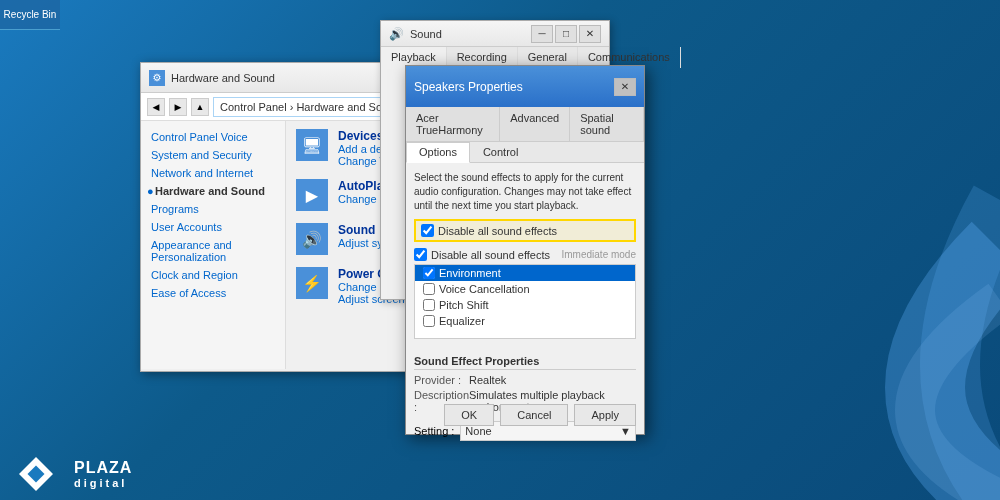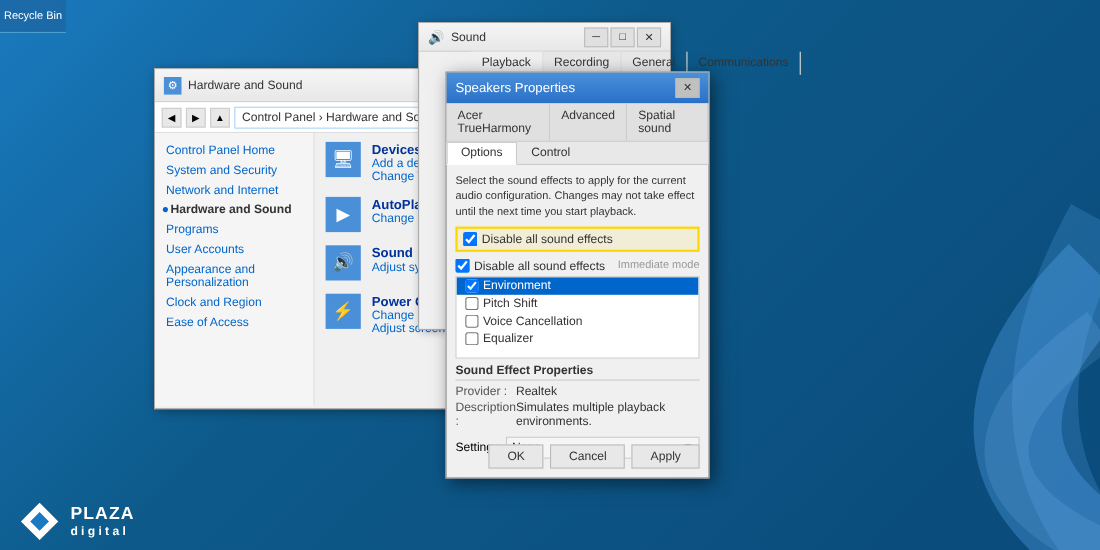--- a/index.html
+++ b/index.html
@@ -36,21 +36,21 @@
       color: #fff;
     }
 
     
     .plaza-logo {
       position: absolute;
       bottom: 10px;
       left: 20px;
       display: flex;
       align-items: center;
-      gap: 12px;
+      gap: 22px;
       color: white;
     }
     .plaza-text {
       font-size: 14px;
       font-weight: bold;
       letter-spacing: 1px;
       line-height: 1.2;
     }
     .plaza-text .plaza-line1 { font-size: 16px; font-weight: 900; }
     .plaza-text .plaza-line2 { font-size: 11px; letter-spacing: 3px; }
@@ -244,21 +244,20 @@
     }
     .sound-title-text {
       font-size: 11px;
       color: #333;
       flex: 1;
     }
     .sound-tabs {
       display: flex;
       border-bottom: 1px solid #ccc;
       background: #e8e8e8;
-      margin-left: 47px;
     }
     .sound-tab {
       padding: 4px 10px;
       font-size: 11px;
       color: #333;
       cursor: pointer;
       border-right: 1px solid #ddd;
     }
     .sound-tab.active {
       background: #f0f0f0;
@@ -276,21 +275,21 @@
       left: 405px;
       width: 240px;
       height: 370px;
       background: #f0f0f0;
       border: 1px solid #888;
       box-shadow: 4px 4px 15px rgba(0,0,0,0.5);
       z-index: 10;
     }
     .speakers-titlebar {
       background: linear-gradient(to bottom, #4a90d9, #2a70c9);
-      height: 28px;
+      height: 41px;
       display: flex;
       align-items: center;
       padding: 0 8px;
       gap: 4px;
     }
     .speakers-title-text {
       font-size: 12px;
       color: white;
       flex: 1;
       font-weight: 500;
@@ -366,21 +365,21 @@
     }
     .highlight-box .checkbox-label {
       font-size: 11px;
       font-weight: 500;
     }
 
     .effects-list {
       border: 1px solid #ccc;
       background: white;
       height: 75px;
-      margin-bottom: 5px;
+      margin-bottom: 16px;
       overflow: hidden;
     }
     .effects-list-item {
       padding: 2px 8px;
       font-size: 11px;
       color: #333;
       display: flex;
       align-items: center;
       gap: 4px;
     }
@@ -489,21 +488,21 @@
       <div class="address-path">
         <span>Control Panel › Hardware and Sound</span>
       </div>
       <div class="search-box">
         <span>🔍</span>
         <span>Search Control Panel</span>
       </div>
     </div>
     <div class="hw-body">
       <div class="hw-sidebar">
-        <a class="sidebar-link">Control Panel Home</a>
+        <a class="sidebar-link">Control Panel Voice</a>
         <a class="sidebar-link">System and Security</a>
         <a class="sidebar-link">Network and Internet</a>
         <a class="sidebar-link active">Hardware and Sound</a>
         <a class="sidebar-link">Programs</a>
         <a class="sidebar-link">User Accounts</a>
         <a class="sidebar-link">Appearance and Personalization</a>
         <a class="sidebar-link">Clock and Region</a>
         <a class="sidebar-link">Ease of Access</a>
       </div>
       <div class="hw-main">
@@ -594,25 +593,25 @@
       </div>
 
       <div style="position:relative;">
         <div class="effects-list">
           <div class="effects-list-item selected">
             <input type="checkbox" checked="" style="">
             <span>Environment</span>
           </div>
           <div class="effects-list-item">
             <input type="checkbox" style="">
-            <span>Pitch Shift</span>
+            <span>Voice Cancellation</span>
           </div>
           <div class="effects-list-item">
             <input type="checkbox" style="">
-            <span>Voice Cancellation</span>
+            <span>Pitch Shift</span>
           </div>
           <div class="effects-list-item">
             <input type="checkbox" style="">
             <span>Equalizer</span>
           </div>
         </div>
       </div>
 
       <div class="sound-effect-props">
         <div class="sep-label">Sound Effect Properties</div>

